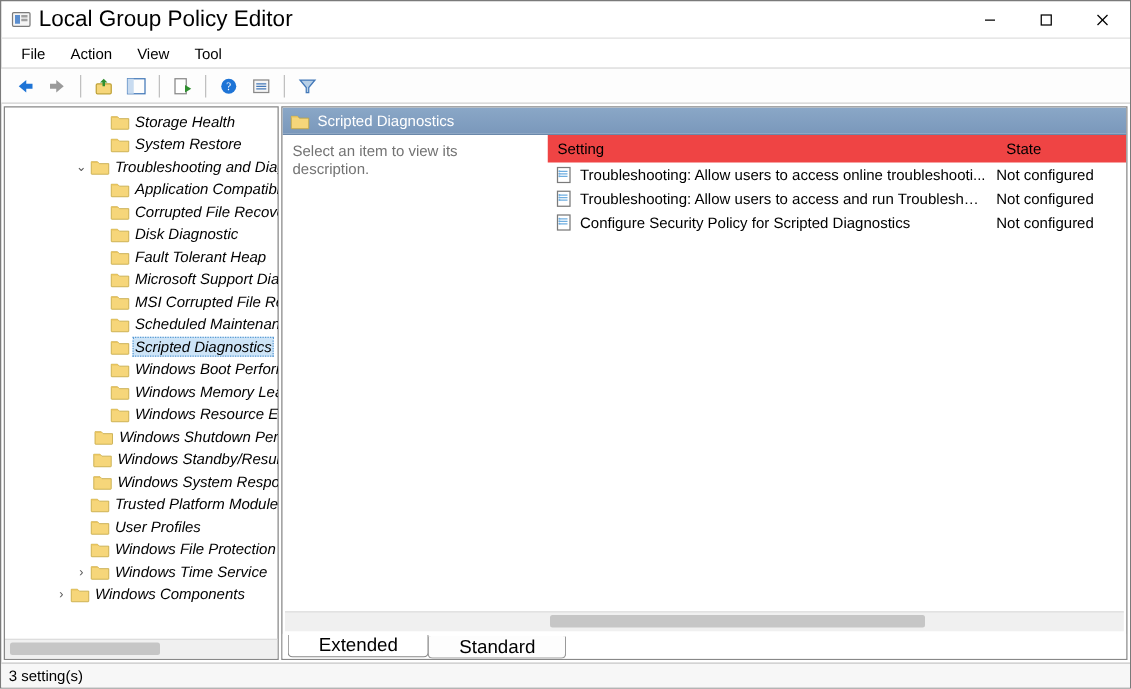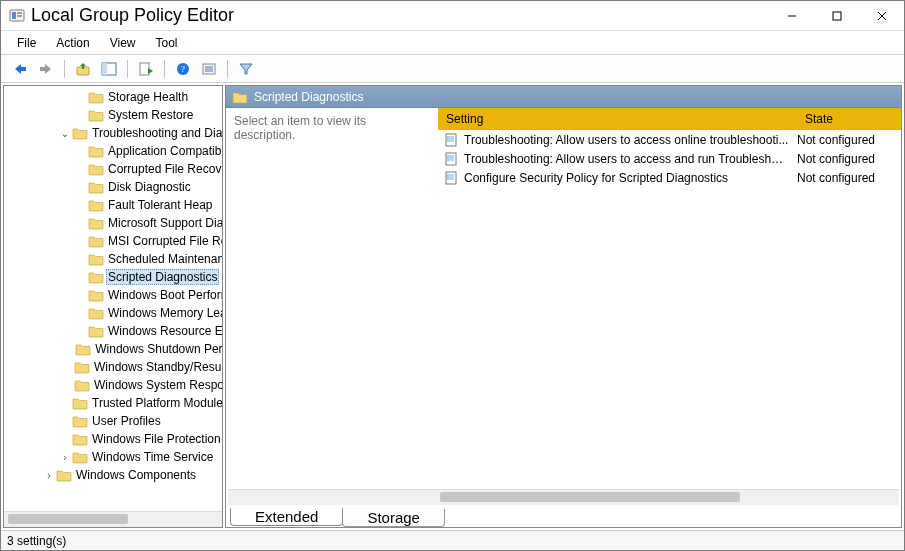--- a/index.html
+++ b/index.html
@@ -19,32 +19,32 @@
   .tbtn { width:24px; height:22px; display:flex; align-items:center; justify-content:center; margin:0 1px; border:1px solid transparent; border-radius:2px; }
   .tsep { width:1px; height:18px; background:#c0c0c0; margin:0 5px; }
   
   .panes { flex:1; display:flex; overflow:hidden; }
   .tree-pane { width:220px; border:1px solid #888; margin:2px 1px 2px 2px; display:flex; flex-direction:column; overflow:hidden; }
   .tree-scroll { flex:1; overflow-x:auto; overflow-y:hidden; }
   .tree-inner { width:340px; padding-top:2px; }
   .tree-row { display:flex; align-items:center; height:18px; font-size:12px; white-space:nowrap; padding-right:4px; }
   .tree-row .exp { width:14px; text-align:center; color:#555; font-size:10px; cursor:default; }
   .tree-row .fld { width:16px; height:14px; margin:0 2px 0 0; flex:0 0 auto; }
-  .tree-row .lbl { padding:0 2px; }
+  .tree-row .lbl { padding:0 2px;font-style:italic; }
   .tree-row.selected .lbl { background:#cde4f7; border:1px dotted #5a9bd4; padding:0 1px; }
   .tree-hscroll { height:16px; background:#f0f0f0; position:relative; border-top:1px solid #ddd; }
   .tree-hscroll .thumb { position:absolute; top:2px; left:4px; height:10px; width:120px; background:#c6c6c6; border-radius:2px; }
   
   .right-pane { flex:1; border:1px solid #888; margin:2px 2px 2px 1px; display:flex; flex-direction:column; overflow:hidden; }
   .sd-header { height:22px; background:linear-gradient(#8aa7c7,#7a98bb); display:flex; align-items:center; padding:0 6px; color:#fff; font-size:12px; border-bottom:1px solid #6a88aa; }
   .sd-header .fld { margin-right:6px; }
   .sd-body { flex:1; display:flex; overflow:hidden; position:relative; }
   .descpane { width:212px; padding:6px 8px; font-size:12px; color:#737373; }
   .listpane { flex:1; display:flex; flex-direction:column; overflow:hidden; }
-  .listhdr { display:flex; height:22px; align-items:center; font-size:12px; background:#eab308; }
+  .listhdr { display:flex; height:22px; align-items:center; font-size:12px; background:#ef4444; }
   .listhdr .col { padding:0 8px; }
   .col-setting { flex:1; }
   .col-state { width:104px; text-align:left; }
   .listrows { flex:1; overflow:hidden; }
   .listrow { display:flex; align-items:center; height:19px; font-size:12px; }
   .listrow .licon { width:16px; height:14px; margin:0 4px 0 6px; flex:0 0 auto; }
   .listrow .ltext { flex:1; white-space:nowrap; overflow:hidden; text-overflow:ellipsis; padding-right:8px; }
   .listrow .lstate { width:104px; white-space:nowrap; }
   .list-hscroll { height:16px; background:#f0f0f0; position:relative; border-top:1px solid #ddd; margin:0 2px 2px 2px; }
   .list-hscroll .thumb { position:absolute; top:2px; left:212px; height:10px; width:300px; background:#c6c6c6; border-radius:2px; }
@@ -398,21 +398,21 @@
                 <span class="lstate">Not configured</span>
               </div>
             </div>
         </div>
       </div>
       <div class="list-hscroll">
         <div class="thumb"></div>
       </div>
       <div class="tabs">
         <div class="tab active">Extended</div>
-        <div class="tab">Storage</div>
+        <div class="tab">Standard</div>
       </div>
     </div>
 
   </div>
 
   <div class="statusbar">
     <span>3 setting(s)</span>
   </div>
 
 </div>

